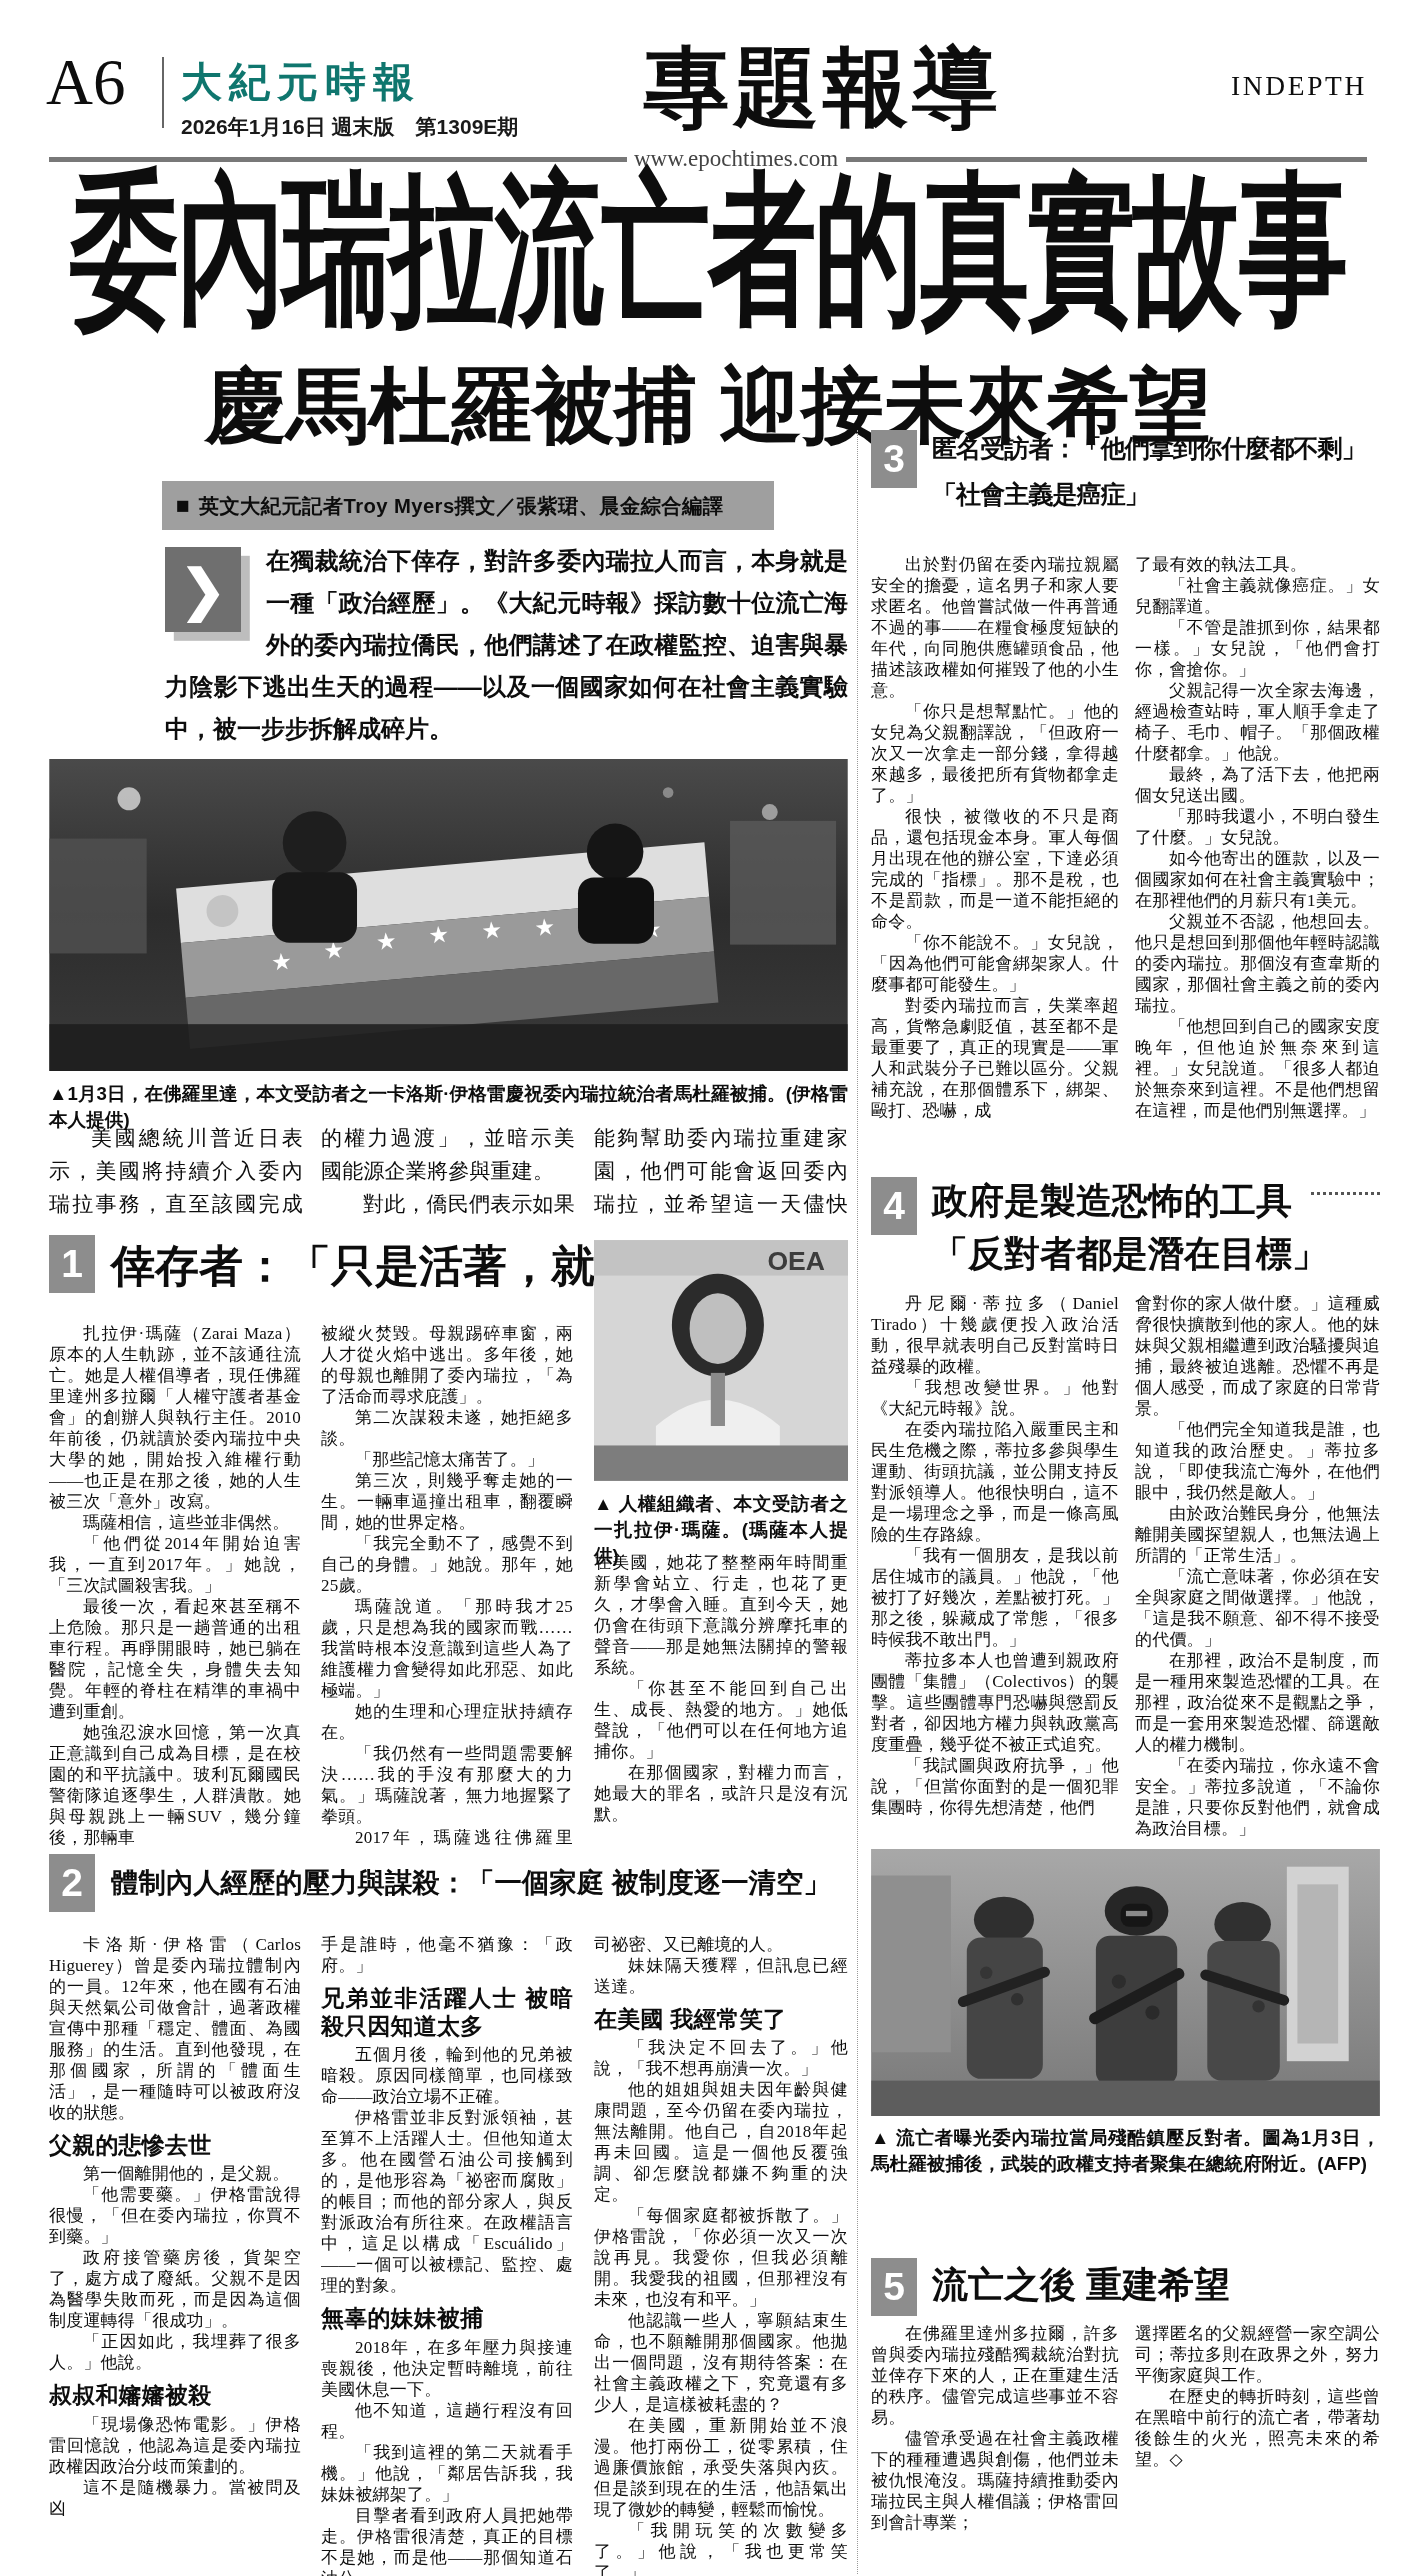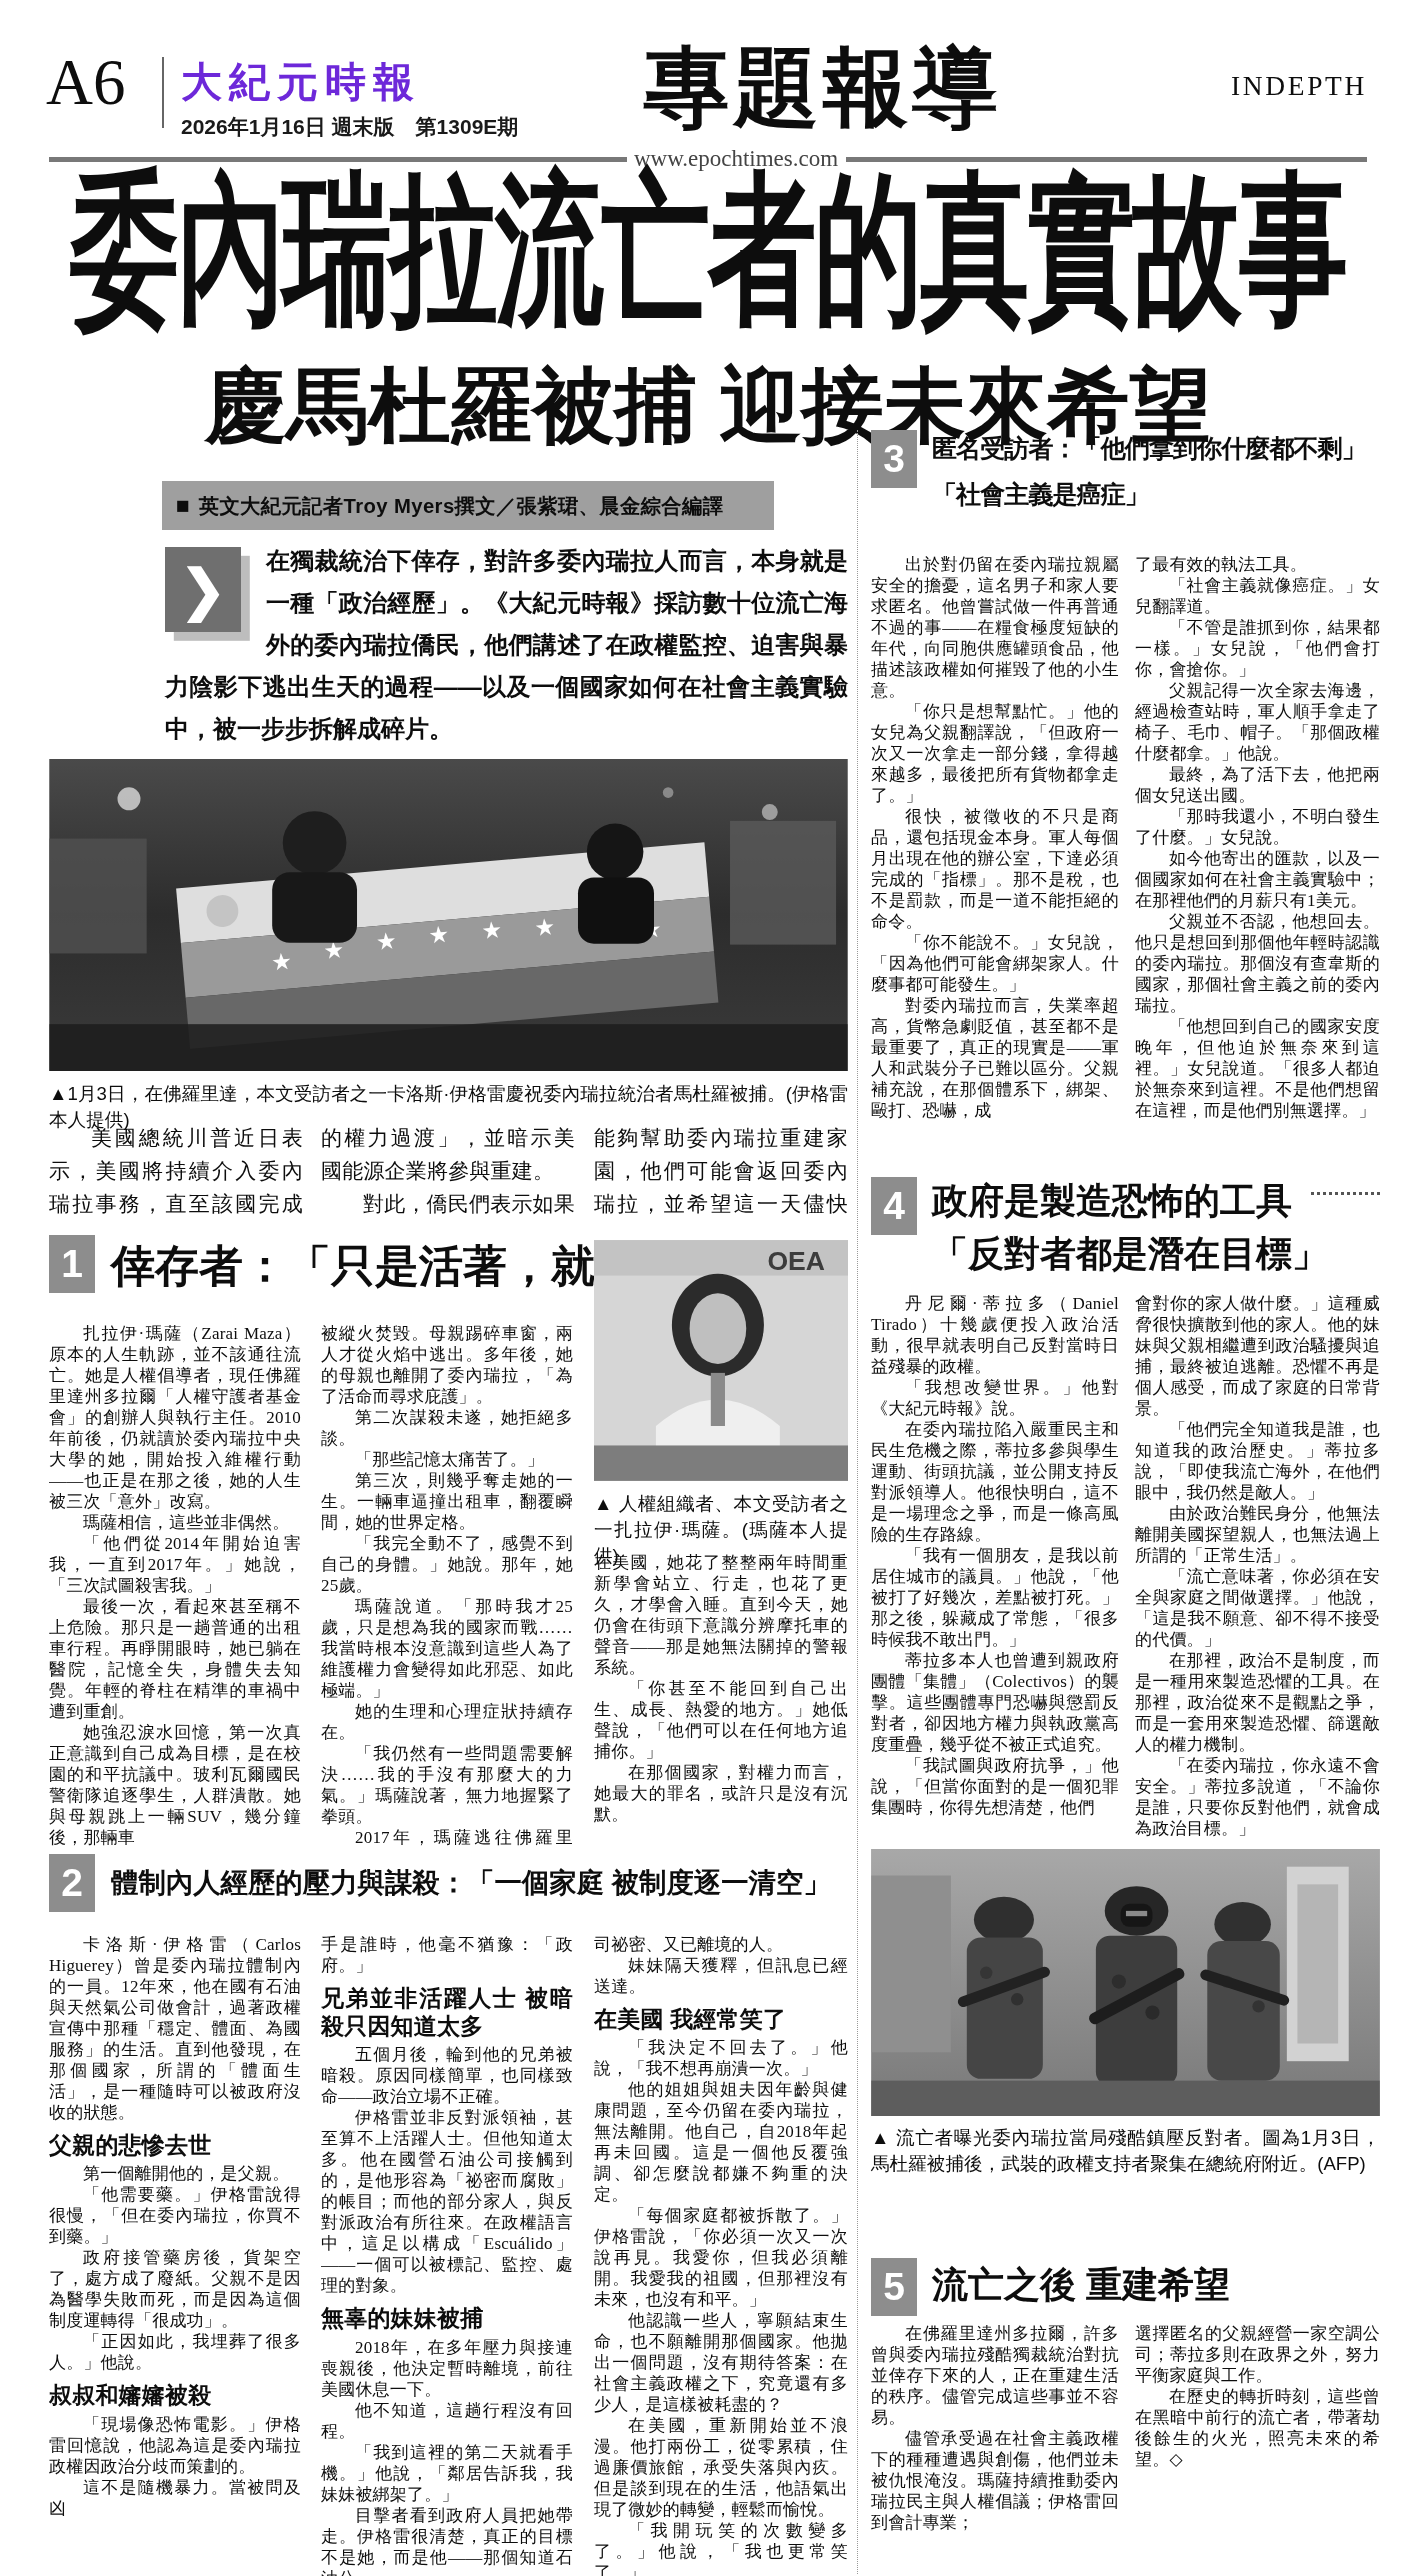--- a/index.html
+++ b/index.html
@@ -3,42 +3,42 @@
 <meta charset="utf-8">
 <style>
   html,body{margin:0;padding:0;background:#d9d9d9;}
   .page{position:relative;width:1415px;height:2576px;background:#ffffff;color:#0d0d0d;
         font-family:"Liberation Serif","DejaVu Serif",serif;overflow:hidden;}
   .abs{position:absolute;}
   .sans{font-family:"Liberation Sans","DejaVu Sans",sans-serif;}
   
   .a6{font-size:65px;line-height:1;}
   .vline{width:1.8px;height:71px;background:#666;}
-  .logo{font-weight:900;font-size:41px;letter-spacing:7px;color:#6d28d9;font-family:Liberation Serif, serif;}
+  .logo{font-weight:900;font-size:41px;letter-spacing:7px;color:#0f766e;font-family:Liberation Serif, serif;}
   .dateline{font-weight:bold;font-size:21px;color:#1a1a1a;}
   .masthead{font-weight:900;font-size:86px;letter-spacing:3.5px;text-align:center;}
   .rule{background:#787878;height:5.3px;}
   .www{font-size:23px;color:#444;text-align:center;}
   .indepth{font-size:27.4px;letter-spacing:2.7px;text-align:right;}
   
   .headline1{display:flex;align-items:center;justify-content:center;width:1318px;height:181px;}
   .headline1 span{font-weight:900;font-size:117px;white-space:nowrap;letter-spacing:-2.7px;
                   transform:scale(0.93,1.40);}
   .headline2{width:1318px;text-align:center;font-weight:900;font-size:82px;white-space:nowrap;}
   
   .bylinebar{background:#9f9f9f;display:flex;align-items:center;padding:0 14px;box-sizing:border-box;}
   .bylinebar .mark{font-size:23px;margin-right:8.8px;}
   .bylinebar .btxt{font-weight:bold;font-size:20.3px;letter-spacing:0.4px;}
   .intro{font-weight:bold;font-size:24px;line-height:42px;text-align:justify;}
   .chevron{width:76px;height:85px;background:#6f6f6f;float:left;margin:7px 25px 5.3px 0;
            box-shadow:8.8px 8.8px 0 #bdbdbd;display:flex;align-items:center;justify-content:center;}
   .chevron i{color:#fff;font-style:normal;font-weight:900;font-size:55px;font-family:"Liberation Sans",sans-serif;}
   
   .photo{background:#b9b9b9;overflow:hidden;}
-  .caption{font-family:"Liberation Sans","DejaVu Sans",sans-serif;font-weight:normal;
+  .caption{font-family:"Liberation Sans","DejaVu Sans",sans-serif;font-weight:bold;
            font-size:18.6px;line-height:26px;text-align:justify;}
   
   .badge{width:46px;height:58px;background:#8d8d8d;color:#fff;display:flex;align-items:center;
          justify-content:center;font-weight:bold;font-size:39px;}
   .stitle{font-weight:900;white-space:nowrap;}
   
   .col{font-size:17px;line-height:21px;text-align:justify;letter-spacing:0.2px;overflow:hidden;}
   .col p.para{margin:0;text-indent:2em;}
   .col p.para.cont{text-indent:0;}
   .col h4.subhead{margin:8px 0 4.4px 0;font-family:"Liberation Sans","DejaVu Sans",sans-serif;

